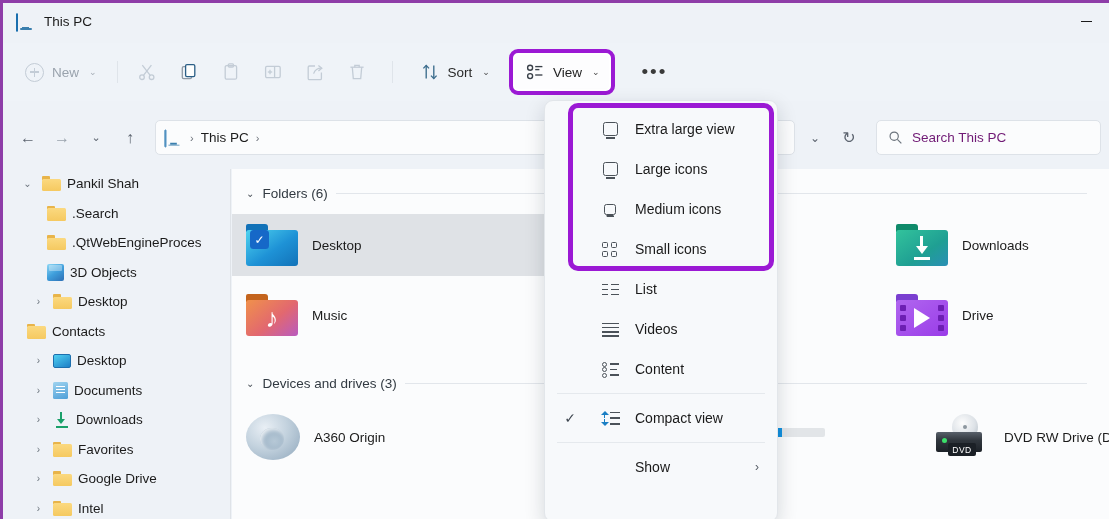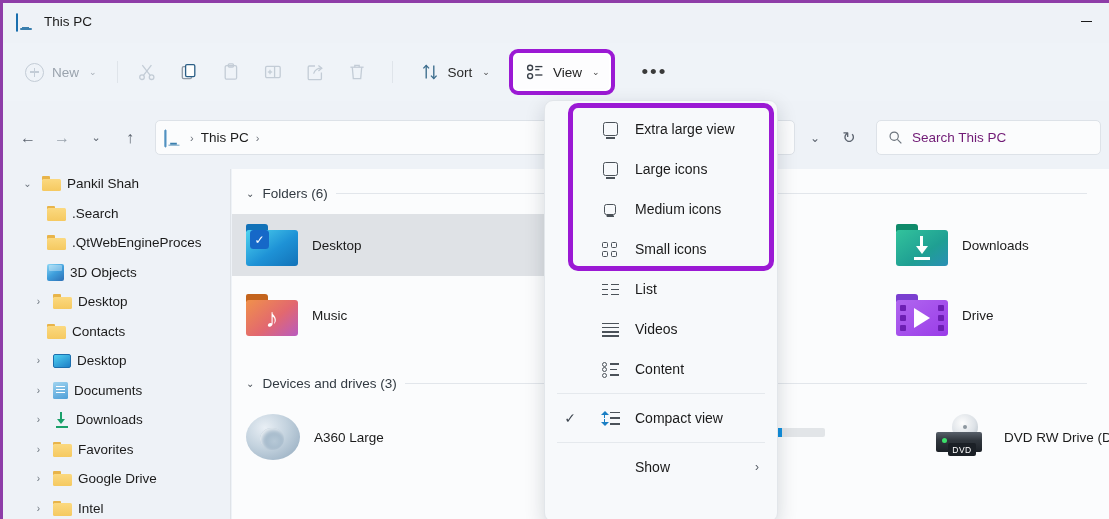--- a/index.html
+++ b/index.html
@@ -535,21 +535,21 @@
       <span class="tree-label">3D Objects</span>
     </div>
     <div class="tree-item" style="padding-left:27px">
       <span class="tw">›</span>
       <span class="folder-ic">
           <span class="tab"></span>
           <span class="body"></span>
         </span>
       <span class="tree-label">Desktop</span>
     </div>
-    <div class="tree-item" style="padding-left:44px">
+    <div class="tree-item" style="padding-left:24px">
       <span class="folder-ic">
           <span class="tab"></span>
           <span class="body"></span>
         </span>
       <span class="tree-label">Contacts</span>
     </div>
     <div class="tree-item" style="padding-left:27px">
       <span class="tw">›</span>
       <span class="icdesk"></span>
       <span class="tree-label">Desktop</span>
@@ -671,21 +671,21 @@
     <div class="group-head" style="margin-top:12px">
       <span class="group-chev">⌄</span>
       <span class="group-title">Devices and drives (3)</span>
       <span class="group-rule"></span>
     </div>
 
     <div class="tilegrid" style="height:130px">
 
       <div class="tile" style="left:0; top:8px;">
         <span class="a360"></span>
-        <span class="tile-label">A360 Large</span>
+        <span class="tile-label">A360 Origin</span>
       </div>
 
       <div style="position:absolute; left:480px; top:30px;">
         <div class="usagebar">
             <i style="width:62%"></i>
           </div>
         <div class="tile-sub" style="margin-top:6px">237 GB</div>
       </div>
 
       <div class="tile" style="left:690px; top:8px;">

